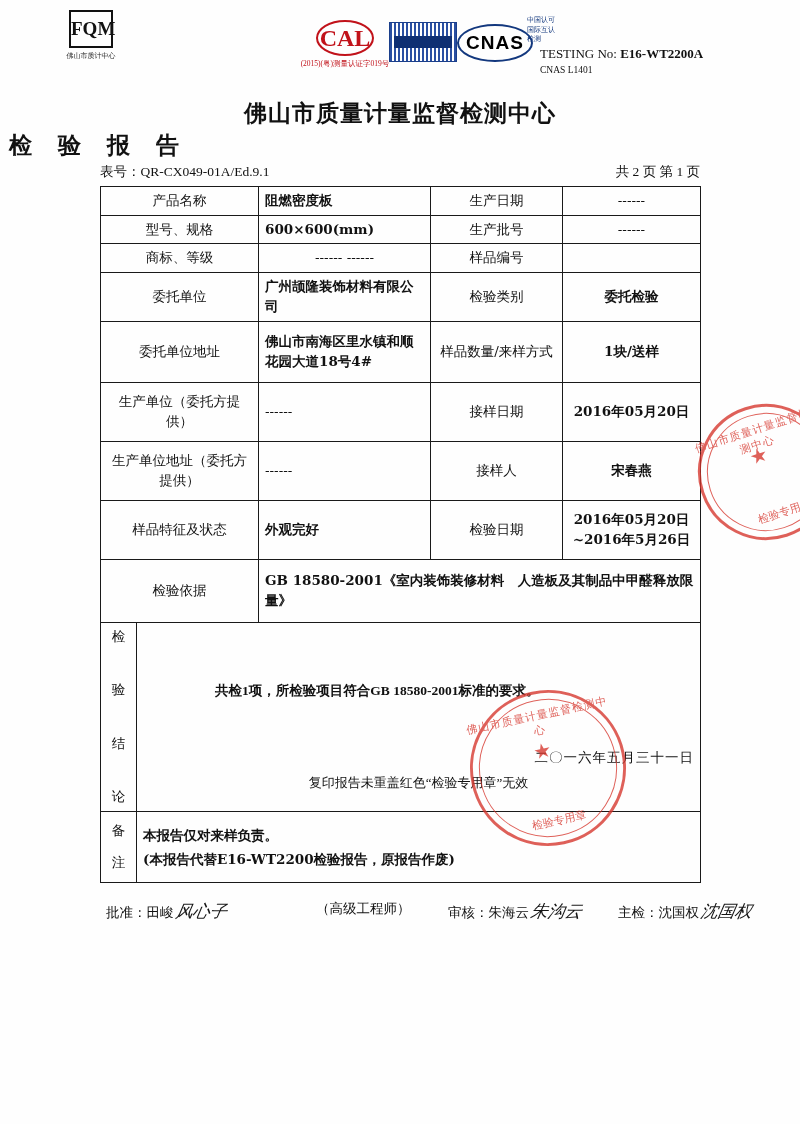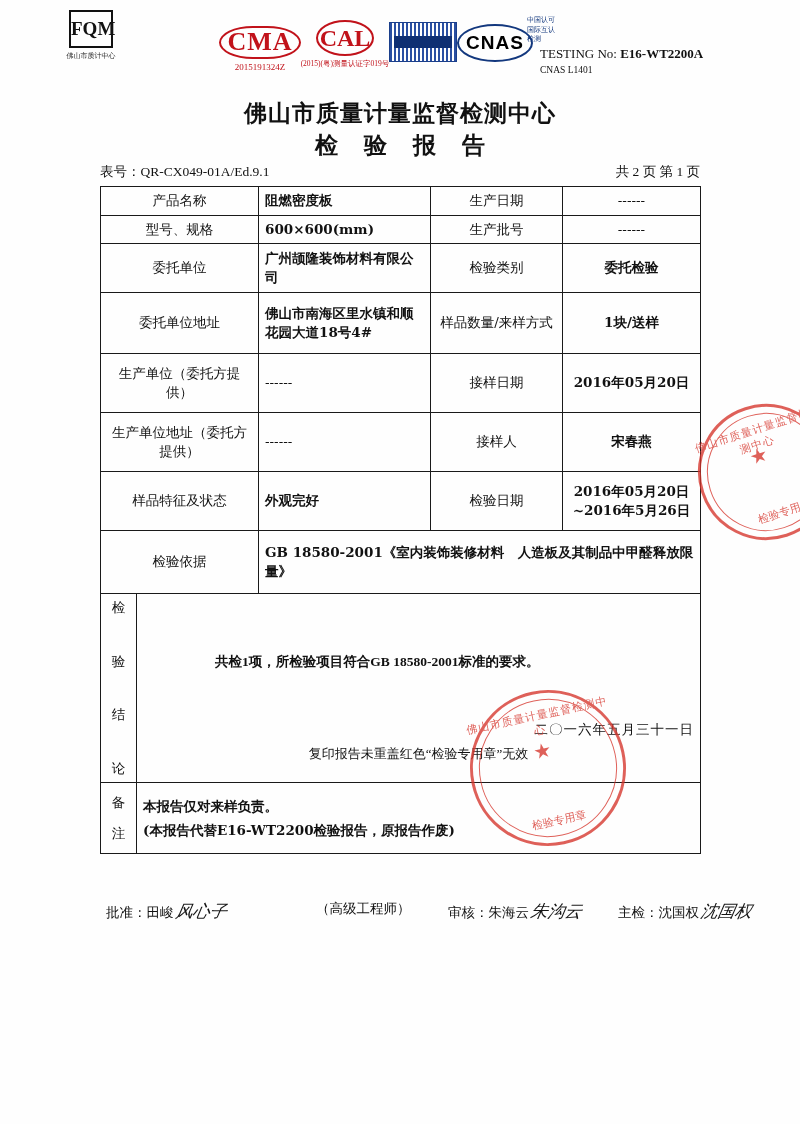--- a/index.html
+++ b/index.html
@@ -187,21 +187,21 @@
     text-align: center;
     font-family: "DejaVu Serif", "Liberation Serif", serif;
     font-weight: bold;
     font-size: 23px;
     letter-spacing: 1px;
   }
   .title2 {
     position: absolute;
     top: 130px;
     left: 0; width: 800px;
-    text-align: center;
+    text-align: left;
     font-family: "DejaVu Serif", "Liberation Serif", serif;
     font-weight: bold;
     font-size: 23px;
     letter-spacing: 9px;
     text-indent: 9px;
   }
 
   
   .meta {
     position: absolute;
@@ -366,24 +366,20 @@
 
 <div class="page">
 
   <div class="logo-row">
 
     <div class="logo fqm">
       <div class="fqm-box">FQM</div>
       <div class="fqm-cap">佛山市质计中心</div>
     </div>
 
-    <div class="logo cma">
-      <div class="cma-mark">CMA</div>
-      <div class="cma-num">2015191324Z</div>
-    </div>
 
     <div class="logo cal">
       <div class="cal-mark">CAL</div>
       <div class="cal-num">(2015)(粤)测量认证字019号</div>
     </div>
 
     <div class="logo cnacl">
       <div class="cnacl-mark"></div>
     </div>
 
@@ -425,20 +421,26 @@
         <td class="lbl" colspan="2">产品名称</td>
         <td class="val bold">阻燃密度板</td>
         <td class="lbl">生产日期</td>
         <td class="valc">------</td>
       </tr>
       <tr>
         <td class="lbl" colspan="2">型号、规格</td>
         <td class="val bold">600×600(mm)</td>
         <td class="lbl">生产批号</td>
         <td class="valc">------</td>
+      </tr>
+      <tr>
+        <td class="lbl" colspan="2">商标、等级</td>
+        <td class="valc">------    ------</td>
+        <td class="lbl">样品编号</td>
+        <td class="valc"></td>
       </tr>
       <tr>
         <td class="lbl" colspan="2" style="height:40px">委托单位</td>
         <td class="val bold">广州颉隆装饰材料有限公司</td>
         <td class="lbl">检验类别</td>
         <td class="valc bold">委托检验</td>
       </tr>
       <tr>
         <td class="lbl" colspan="2" style="height:52px">委托单位地址</td>
         <td class="val bold">佛山市南海区里水镇和顺花园大道18号4#</td>

